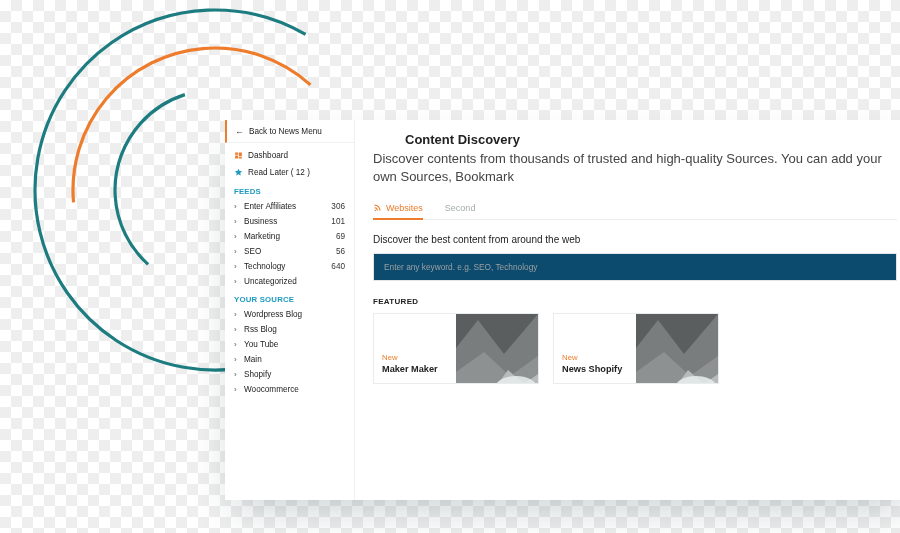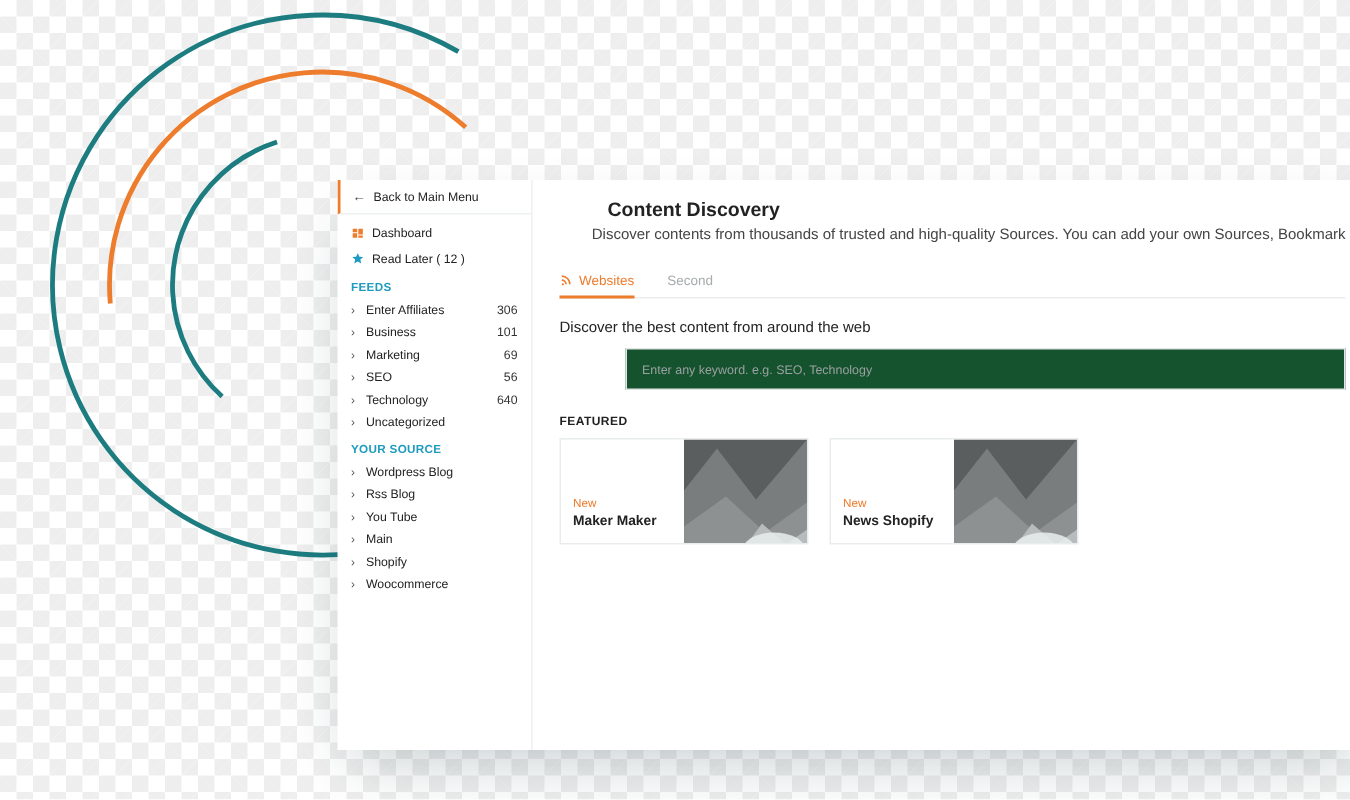--- a/index.html
+++ b/index.html
@@ -43,28 +43,28 @@
   .nav-link.dash .icn { color:#ed7c2d; }
   .section-head { color:#1e9bbf; font-weight:700; letter-spacing:.2px; padding:6px 9px 3px; text-transform:uppercase; font-size:7.8px;}
   .feed-item, .src-item { display:flex; align-items:center; padding:3px 9px; cursor:pointer; }
   .feed-item .chev, .src-item .chev { color:#555; width:8px; font-size:8px; }
   .feed-item .lbl, .src-item .lbl { flex:1; padding-left:2px; }
   .feed-item .cnt { color:#333; }
   
   
   .main { flex:1; padding: 12px 18px 0 18px; overflow:hidden; }
   .title { font-size:13px; font-weight:700; color:#222;margin-left:32px; }
-  .desc { font-size:10px; color:#444; margin-top:3px; line-height:1.35;text-align:right; }
+  .desc { font-size:13px; color:#444; margin-top:3px; line-height:1.35; }
   .tabs { display:flex; gap:22px; border-bottom:1px solid #eceeee; margin-top:18px; }
   .tab { display:flex; gap:4px; padding: 0 0 6px; font-size:9px; color:#a6abad; cursor:pointer; position:relative; }
   .tab.active { color:#ed7c2d; }
   .tab.active::after { content:""; position:absolute; left:0; right:0; bottom:-1px; height:2px; background:#ed7c2d; }
   .tab .rss { width:9px; height:9px; }
   .subhead { font-size:10px; color:#222; margin-top:14px; }
-  .search { margin-top:8px; border:1px solid #e3e6e7; padding:8px 10px; font-size:8.3px; color:#9aa0a2; background:#14532d;margin-left:44px; }
+  .search { margin-top:8px; border:1px solid #e3e6e7; padding:8px 10px; font-size:8.3px; color:#9aa0a2; background:#0c4a6e; }
   .featured-lbl { font-size:8px; font-weight:700; letter-spacing:.3px; color:#222; margin-top:16px; text-transform:uppercase;}
   .cards { display:flex; gap:14px; margin-top:7px; }
   .card { flex:0 0 166px; height:71px; border:1px solid #e9ecec; display:flex; overflow:hidden; cursor:pointer;}
   .card .meta { flex:1; padding:8px 8px 0 8px; display:flex; flex-direction:column; }
   .card .new { color:#ed7c2d; font-size:7.8px; margin-top:auto; margin-bottom:2px;}
   .card .name { font-weight:700; font-size:9.2px; color:#222; line-height:1.2; margin-bottom:8px;}
   .card .thumb { flex:0 0 82px; background:#6b6b6b; position:relative; overflow:hidden;}
   .thumb svg { position:absolute; inset:0; }
 </style>
 </head>
@@ -76,21 +76,21 @@
   <circle cx="185" cy="225" r="180" fill="none" stroke="#1c7c80" stroke-width="3.2" stroke-dasharray="770 1131" transform="rotate(55 185 225)"></circle>
   <circle cx="185" cy="225" r="142" fill="none" stroke="#ed7c2d" stroke-width="3.2" stroke-dasharray="340 892" transform="rotate(175 185 225)"></circle>
   <circle cx="185" cy="225" r="100" fill="none" stroke="#1c7c80" stroke-width="3.2" stroke-dasharray="210 628" transform="rotate(132 185 225)"></circle>
 </svg>
 
 <div class="app">
 
   <aside class="sidebar">
     <div class="back-row">
       <span class="arrow">←</span>
-      <span>Back to Main Menu</span>
+      <span>Back to News Menu</span>
     </div>
 
     <div style="height:4px"></div>
 
     <div class="nav-link dash">
       <span class="icn">
         <svg viewBox="0 0 24 24" width="9" height="9">
             <path fill="#ed7c2d" d="M3 4h8v6H3zM13 4h8v10h-8zM3 12h8v8H3zM13 16h8v4h-8z"></path>
           </svg>
       </span>

